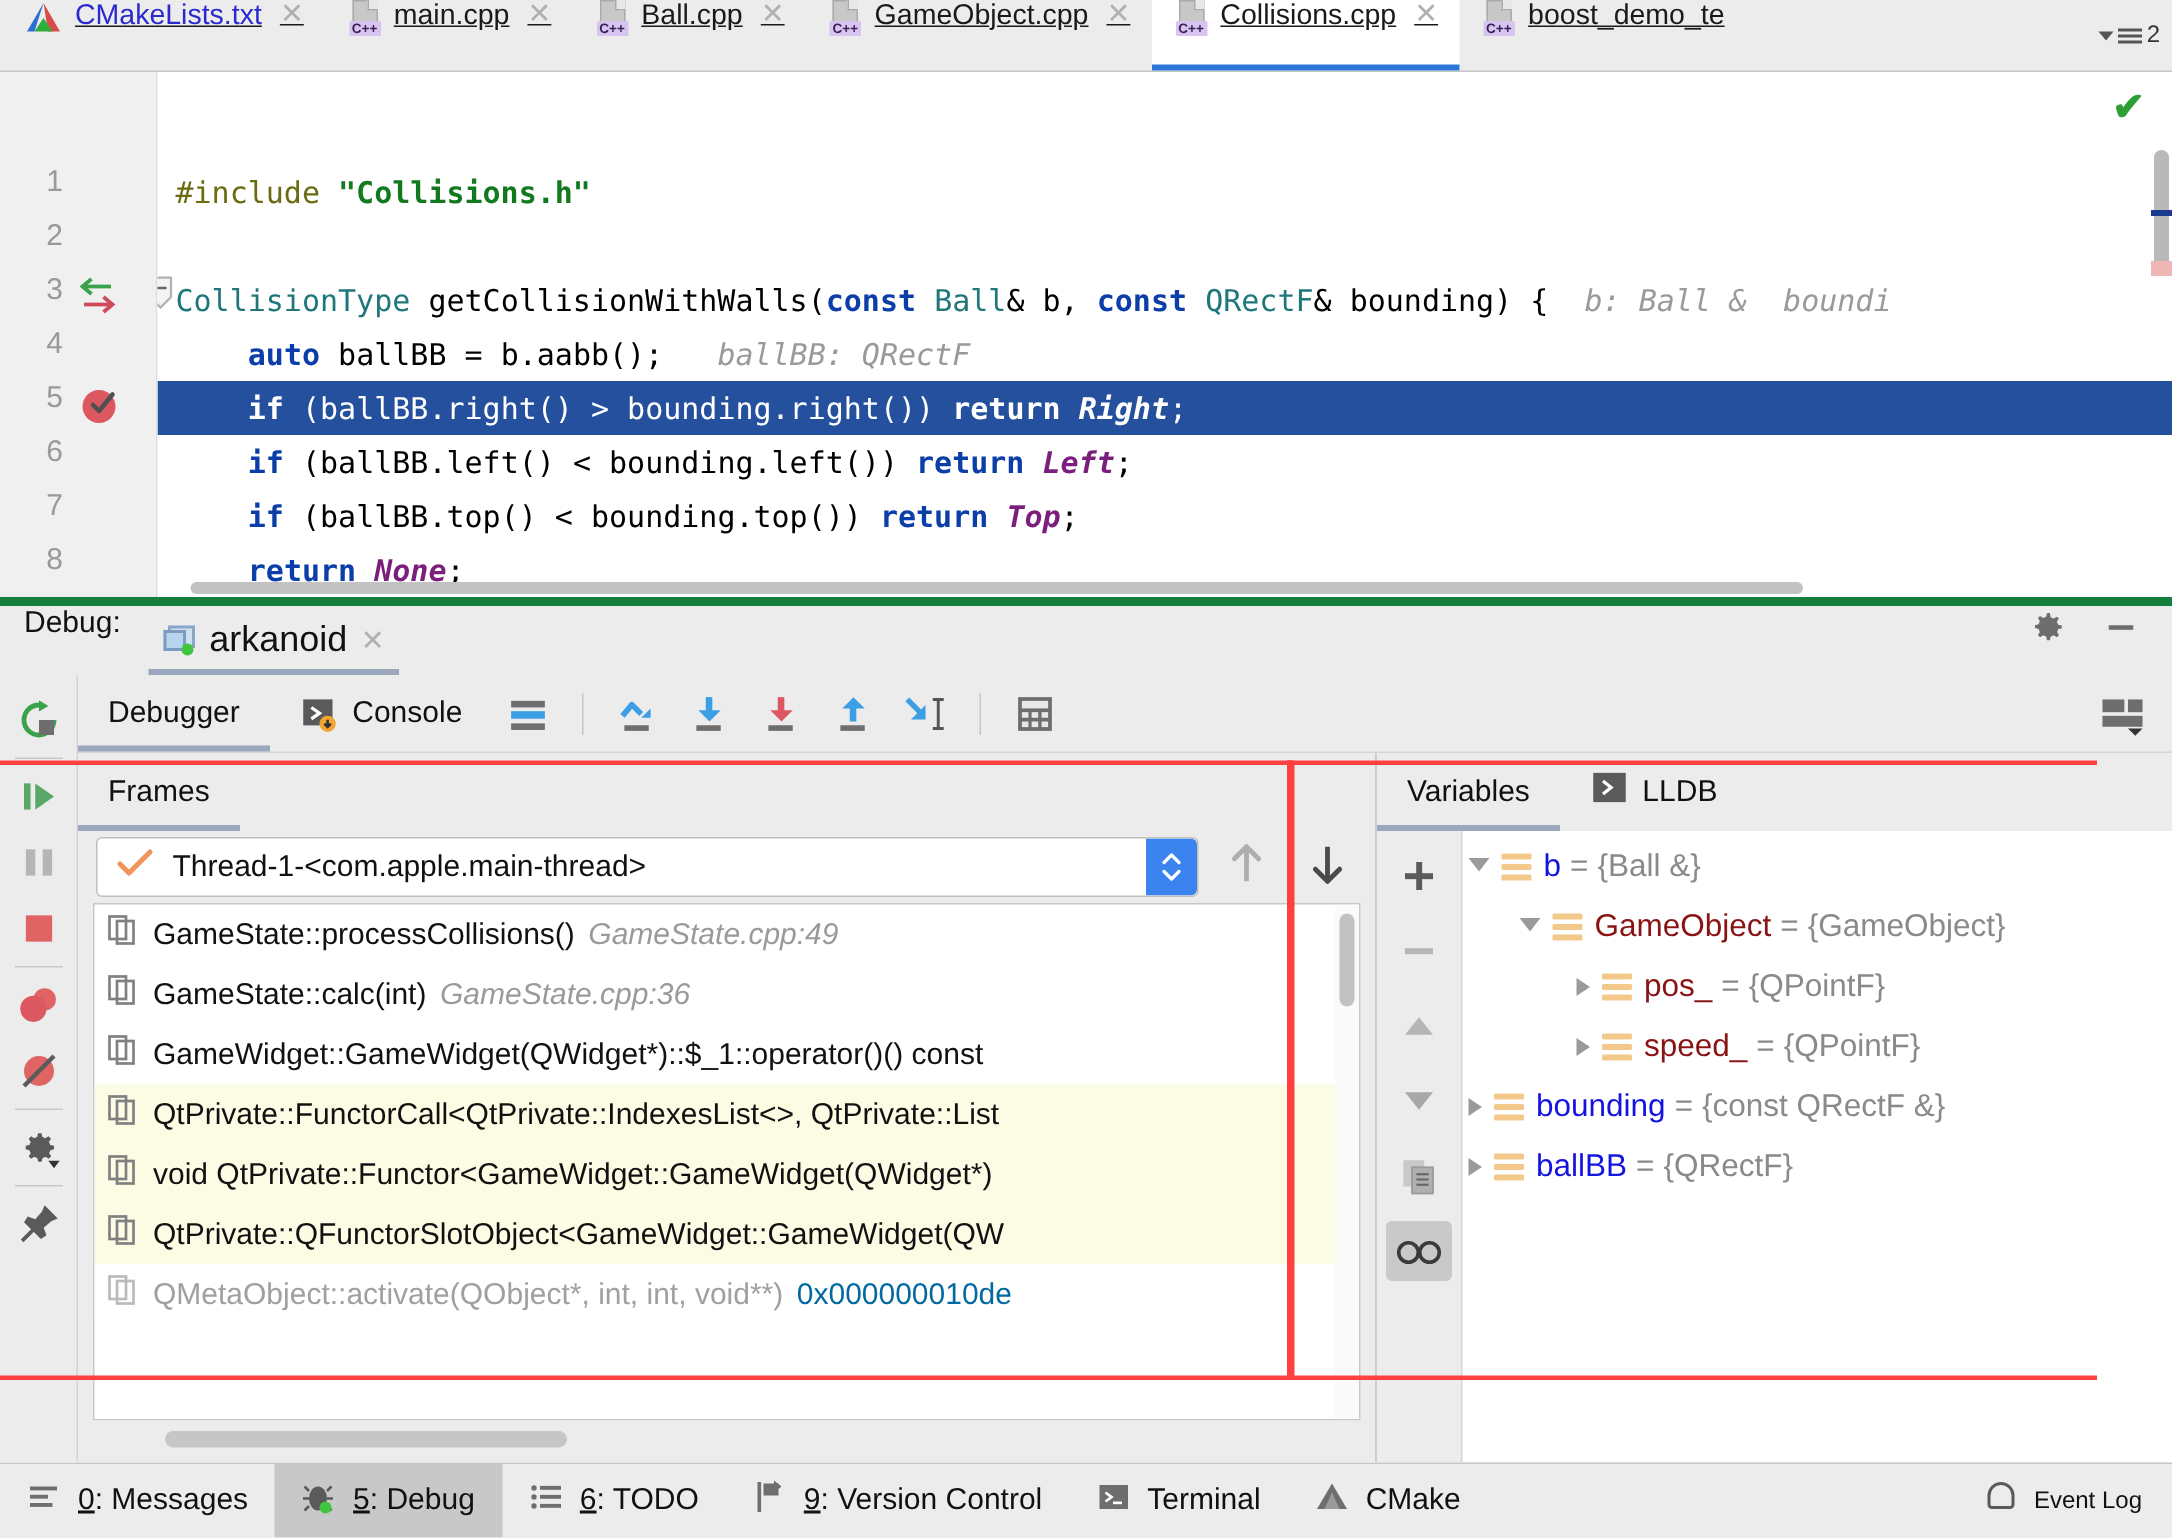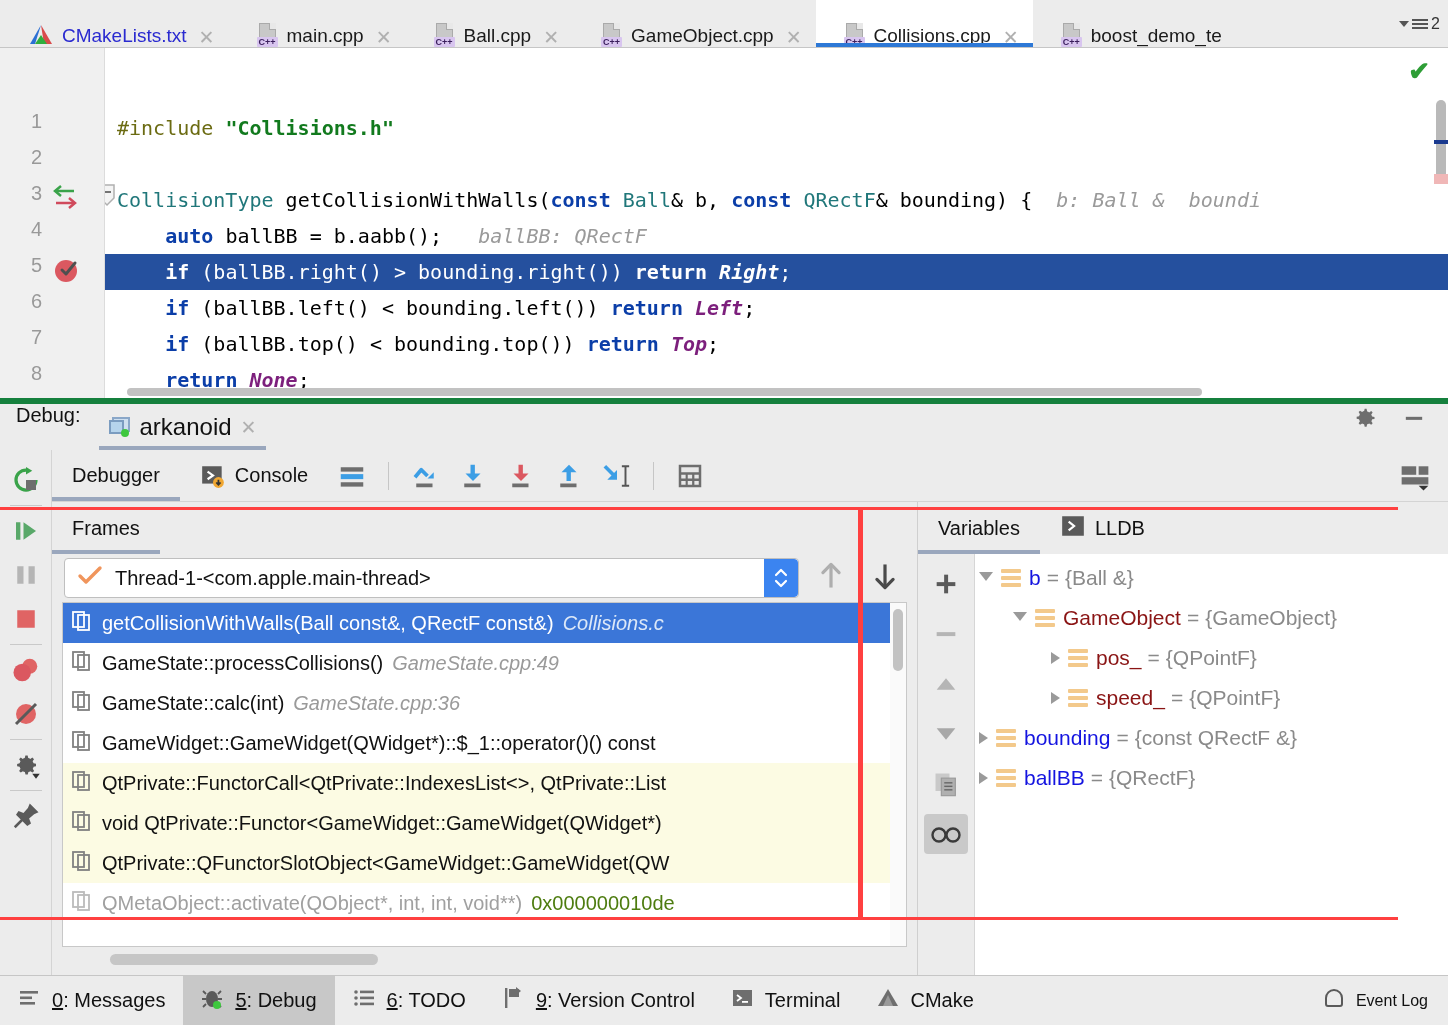--- a/index.html
+++ b/index.html
@@ -11,22 +11,22 @@
     -webkit-font-smoothing: antialiased;
   }
   #app { width: 1448px; height: 1025px; display: flex; flex-direction: column; position: relative; }
 
   
   .tabbar {
     height: 48px; background: #ececec; display: flex; align-items: stretch;
     border-bottom: 1px solid #c6c6c6; position: relative; flex: 0 0 48px;
   }
   .tab {
-    display: flex; align-items: flex-end; gap: 8px; padding: 0 14px 0 28px;
-    font-size: 19px; color: #1a1a1a; position: relative; cursor: default; white-space: nowrap;
+    display: flex; align-items: flex-start; gap: 8px; padding: 0 14px 0 16px;
+    font-size: 19px; color: #1a1a1a; position: relative; cursor: default; white-space: nowrap; text-decoration: underline;
   }
   .tab.active { background: #ffffff; }
   .tab.active::after {
     content: ""; position: absolute; left: 0; right: 0; bottom: 0; height: 4px; background: #2d78d6;
   }
   .tab .tabname { font-size: 19px; }
   .tab .closex {
     color: #b0b0b0; font-size: 19px; line-height: 1; margin-left: 4px; font-weight: 300;
   }
   .icon-cpp {
@@ -156,21 +156,21 @@
   .frames-list { flex: 1; background: #fff; overflow: hidden; position: relative; border: 1px solid #c8c8c8; margin: 0 10px; }
   .frame-row {
     height: 40px; display: flex; align-items: center; gap: 9px; padding-left: 8px;
     font-size: 20px; color: #111; white-space: nowrap;
   }
   .frame-row.sel { background: #3b76d8; color: #fff; }
   .frame-row.lib { background: #fcfbe3; }
   .frame-row.dim { color: #a0a0a0; background: #fff; }
   .frame-row .loc { color: #9a9a9a; font-style: italic; }
   .frame-row.sel .loc { color: #dce8f8; font-style: italic; }
-  .frame-row.dim .loc { color: #4d7c0f; font-style: normal; }
+  .frame-row.dim .loc { color: #0369a1; font-style: normal; }
   .fl-scroll { position: absolute; right: 0; top: 0; bottom: 0; width: 16px; background: #fafafa; }
   .fl-thumb { position: absolute; right: 3px; top: 6px; width: 10px; height: 62px; background: #c2c2c2; border-radius: 5px; }
   .frames-hscroll { height: 28px; flex: 0 0 28px; background: #ececec; position: relative; }
   .fh-thumb { position: absolute; left: 58px; top: 7px; width: 268px; height: 11px; background: #c6c6c6; border-radius: 6px; }
 
   
   .vars-pane { flex: 1; display: flex; flex-direction: column; position: relative; background: #a3a3a3; border-left: 1px solid #cfcfcf; }
   .vars-body { flex: 1; display: flex; overflow: hidden; }
   .vars-rail { width: 56px; flex: 0 0 56px; background: #ececec; display: flex; flex-direction: column; align-items: center; padding-top: 10px; gap: 10px; }
   .vrail-btn { width: 44px; height: 40px; display: flex; align-items: center; justify-content: center; border-radius: 4px; }
@@ -539,30 +539,20 @@
             </span>
             <span style="padding:0 8px">
               <svg width="28" height="30" viewBox="0 0 24 26">
                 <path d="M12 3 L12 23" stroke="#4a4a4a" stroke-width="2.8"></path>
                 <path d="M5 16 L12 23 L19 16" stroke="#4a4a4a" stroke-width="2.8" fill="none" stroke-linecap="round" stroke-linejoin="round"></path>
               </svg>
             </span>
           </div>
 
           <div class="frames-list">
-            <div class="frame-row sel">
-              <span>
-                <svg width="22" height="22" viewBox="0 0 22 22">
-                  <rect x="2" y="2" width="11" height="15" fill="none" stroke="#ffffff" stroke-width="1.8"></rect>
-                  <rect x="7" y="5" width="11" height="15" fill="none" stroke="#ffffff" stroke-width="1.8"></rect>
-                </svg>
-              </span>
-              <span>getCollisionWithWalls(Ball const&amp;, QRectF const&amp;)</span>
-              <span class="loc">Collisions.c</span>
-            </div>
             <div class="frame-row">
               <span>
                 <svg width="22" height="22" viewBox="0 0 22 22">
                     <rect x="2" y="2" width="11" height="15" fill="none" stroke="#808080" stroke-width="1.8"></rect>
                     <rect x="7" y="5" width="11" height="15" fill="none" stroke="#808080" stroke-width="1.8"></rect>
                   </svg>
               </span>
               <span>GameState::processCollisions()</span>
               <span class="loc">GameState.cpp:49</span>
             </div>

